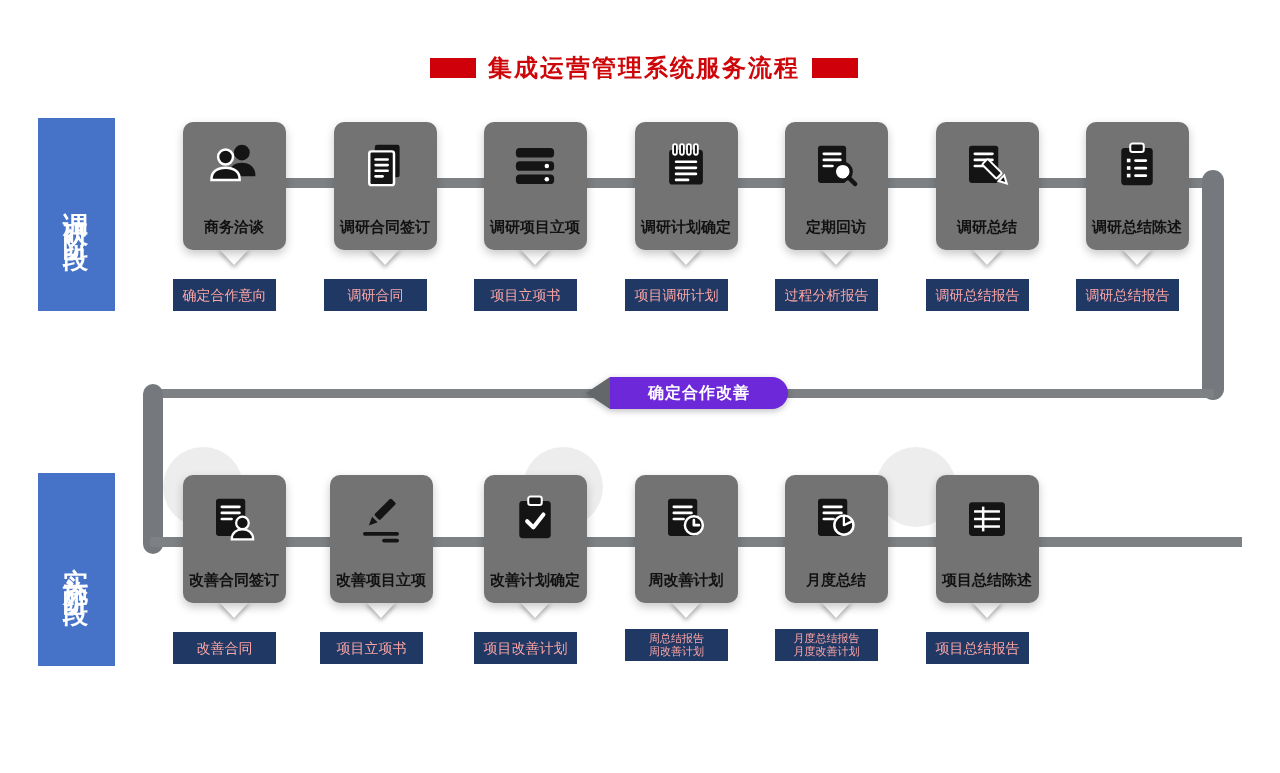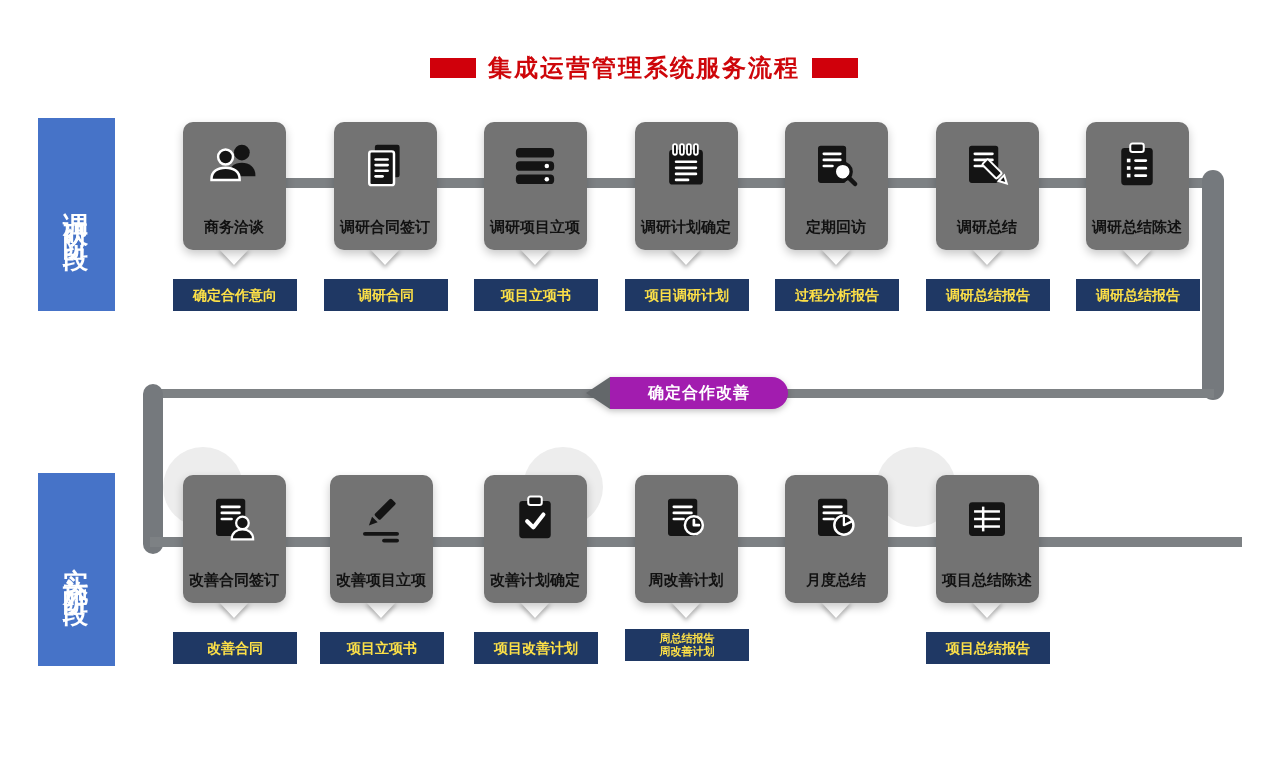--- a/index.html
+++ b/index.html
@@ -20,41 +20,41 @@
   .phase2{top:473px;height:193px}
 
   
   .hline,.vbar{position:absolute;background:#7D8184;z-index:1}
   .vbar{border-radius:12px;background:#75797D}
 
   
   .pill{position:absolute;left:586px;top:377px;height:32px;display:flex;align-items:stretch;z-index:3;
     filter:drop-shadow(0 2px 3px rgba(0,0,0,.25))}
   .pill-tip{width:0;height:0;border-top:16px solid transparent;border-bottom:16px solid transparent;border-right:24px solid #63676A}
-  .pill-body{background:#a21caf;color:#fff;font-weight:bold;font-size:16px;letter-spacing:1px;
+  .pill-body{background:#6d28d9;color:#fff;font-weight:bold;font-size:16px;letter-spacing:1px;
     display:flex;align-items:center;justify-content:center;width:178px;border-radius:0 16px 16px 0;white-space:nowrap}
 
   
   .watermark{position:absolute;width:80px;height:80px;border-radius:50%;background:#EDEDED;z-index:0}
 
   
   .row{position:absolute;left:0;width:100%;height:215px;z-index:2}
   .row1{top:122px}
   .row2{top:475px}
   .step{position:absolute;top:0;width:122px}
   .card{position:relative;width:103px;height:128px;margin:0 auto;background:#737373;border-radius:10px;
     box-shadow:0 4px 10px rgba(0,0,0,.22);display:flex;flex-direction:column;align-items:center;
     justify-content:space-between;padding:17px 3px 13px;z-index:2}
   .icon svg{display:block}
   .step-name{font-size:15px;font-weight:bold;color:#111;white-space:nowrap}
   .chev{position:absolute;left:50%;transform:translateX(-50%);top:126px;width:0;height:0;
     border-left:16px solid transparent;border-right:16px solid transparent;border-top:17px solid #fff;
     filter:drop-shadow(0 3px 2px rgba(0,0,0,.3));z-index:1}
-  .tag{position:absolute;top:157px;left:0;width:124px;min-height:32px;background:#1F3864;color:#fde047;
-    font-weight:bold;font-size:14px;display:flex;align-items:center;justify-content:center;text-align:center;
+  .tag{position:absolute;top:157px;left:0;width:103px;min-height:32px;background:#1F3864;color:#fca5a5;
+    font-weight:normal;font-size:14px;display:flex;align-items:center;justify-content:center;text-align:center;
     white-space:pre-line;line-height:1.2;padding:3px 2px}
   .tag.two-line{font-size:11px;top:154px}
 </style>
 </head>
 <body>
 
 <div id="canvas">
 
   <div class="title-row">
     <span class="title-block"></span>
@@ -320,20 +320,22 @@
                 <rect x="12" y="17.4" width="18" height="2.4" rx="1.2"></rect>
                 <rect x="12" y="22.8" width="11" height="2.4" rx="1.2"></rect>
               </g>
               <circle cx="31" cy="29.5" r="8.5" fill="#141414" stroke="#fff" stroke-width="2.2"></circle>
               <path d="M31 29.5V21M31 29.5l7.6-3.6" stroke="#fff" stroke-width="2" fill="none" stroke-linecap="round"></path>
             </svg>
         </span>
         <span class="step-name">月度总结</span>
       </div>
       <div class="chev"></div>
+      <div class="tag two-line">月度总结报告
+月度改善计划</div>
     </div>
 
     <div class="step" style="left:926px">
       <div class="card">
         <span class="icon">
           <svg viewBox="0 0 48 48" width="54" height="54">
               <rect x="8" y="9" width="32" height="30" rx="3" fill="#141414"></rect>
               <g fill="#fff">
                 <rect x="12.5" y="16.2" width="23" height="2.2"></rect>
                 <rect x="12.5" y="22.9" width="23" height="2.2"></rect>

